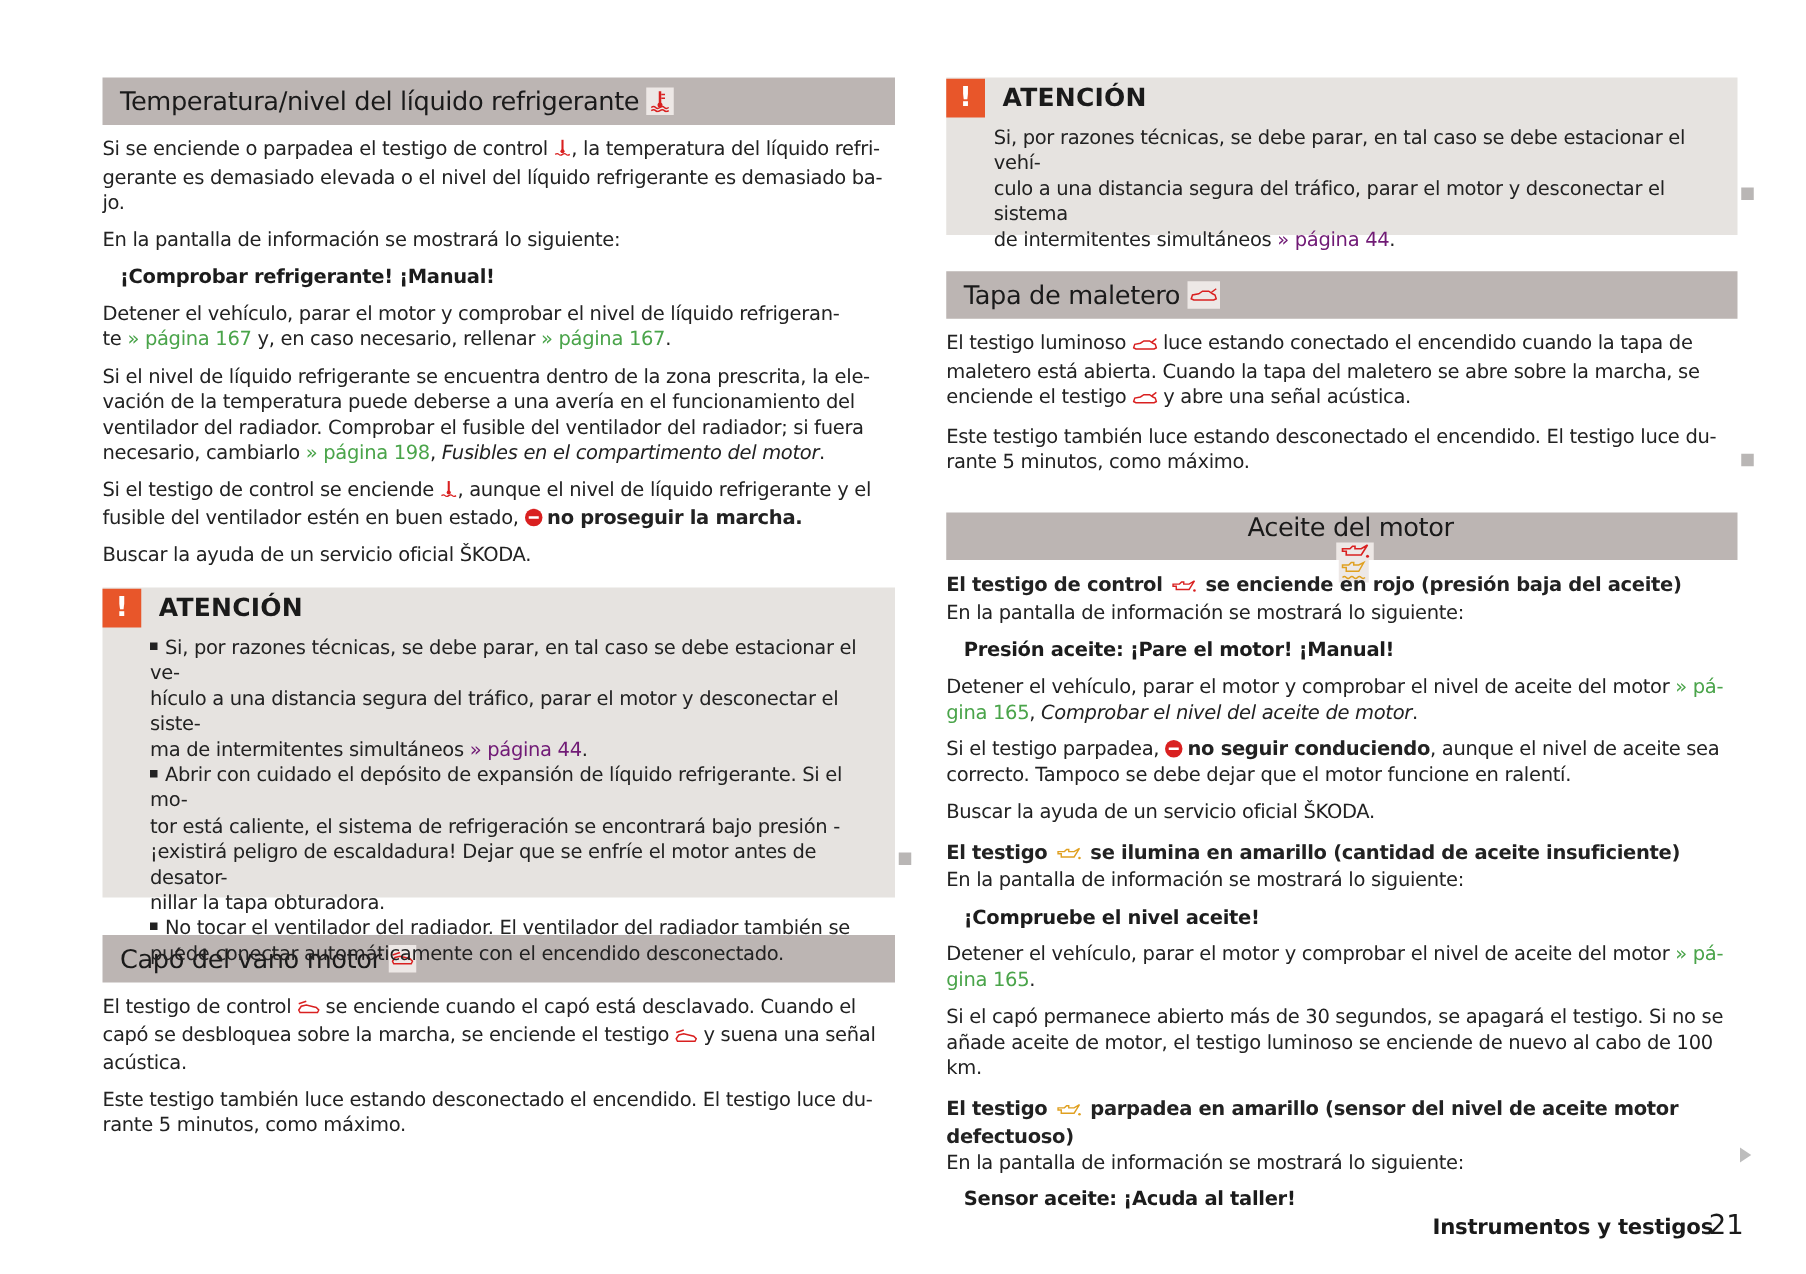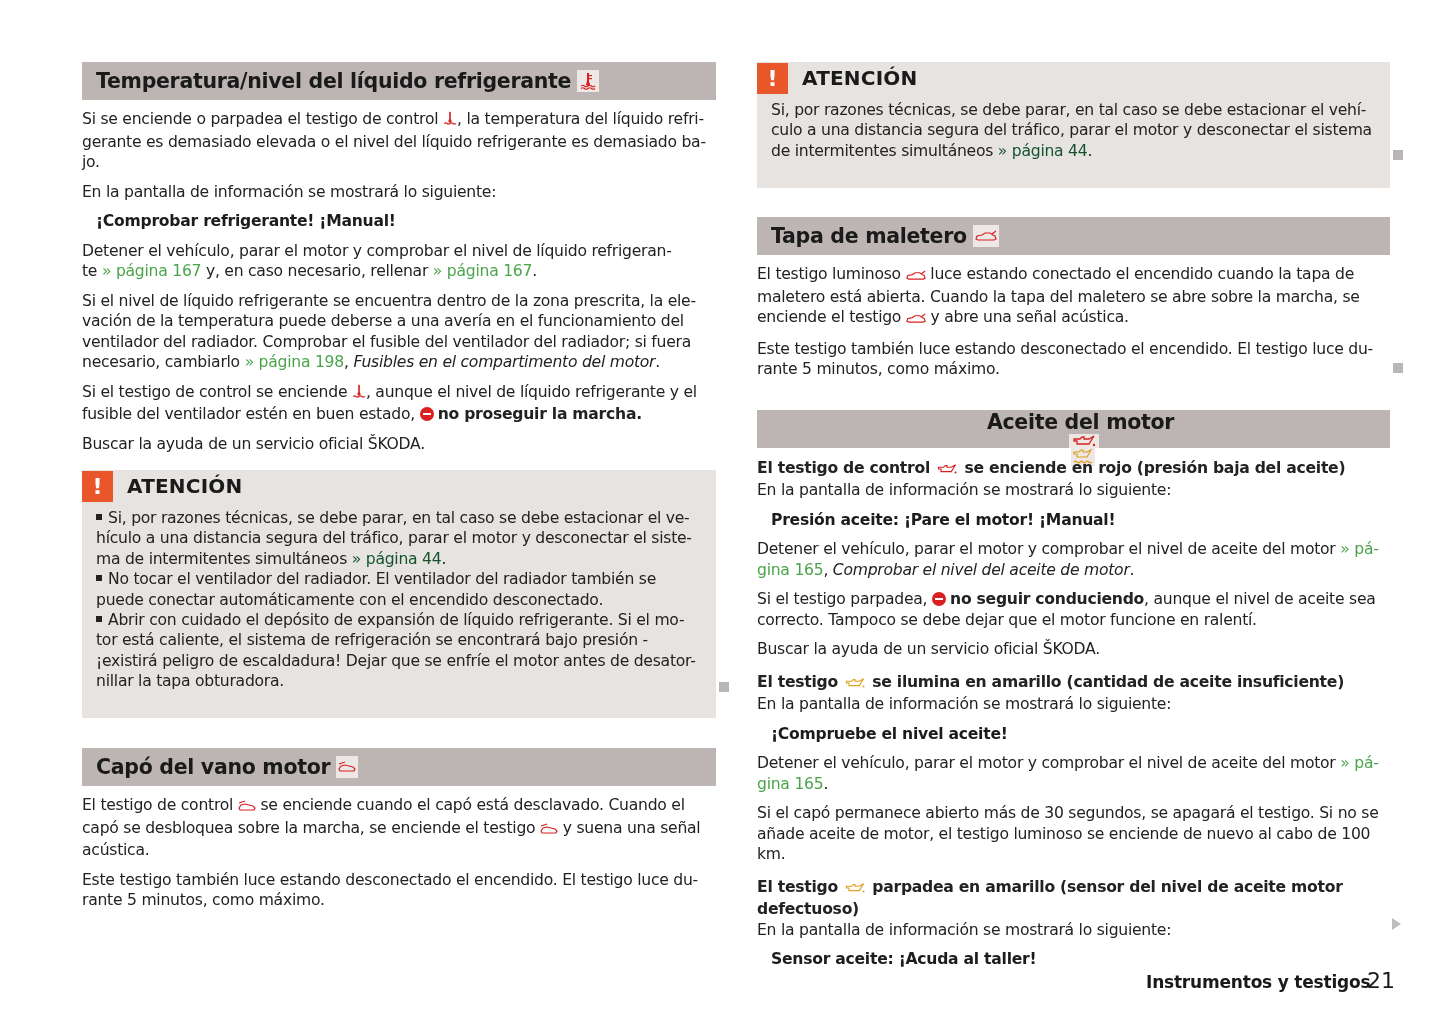--- a/index.html
+++ b/index.html
@@ -6,46 +6,46 @@
   body {
     width: 1445px; height: 1019px; position: relative; overflow: hidden;
     font-family: "DejaVu Sans", sans-serif; color: #1c1c1c;
   }
   .col { position: absolute; top: 62px; }
   .col-left { left: 82px; width: 634px; }
   .col-right { left: 757px; width: 633px; }
 
   .section-head {
     background: #bcb5b3; height: 38px; display: flex; align-items: center;
-    padding-left: 14px; font-size: 20.5px; font-weight: 700; color: #1a1a1a;
+    padding-left: 14px; font-size: 20.5px; font-weight: 400; color: #1a1a1a;
     letter-spacing: -0.3px; box-sizing: border-box;
   }
   .section-head .hicon {
     display: inline-flex; align-items: center; justify-content: center;
     width: 22px; height: 22px; background: #ede8e6; margin-left: 6px;
   }
   .hicon + .hicon { margin-left: 4px; }
 
   p { margin: 0; font-size: 15.6px; line-height: 20.5px; letter-spacing: -0.25px; color: #222; }
   .para { margin-top: 9px; }
   .display-msg { margin-top: 9px; padding-left: 14px; font-weight: 600; font-size: 15.6px; line-height: 20.5px; letter-spacing: -0.25px; }
   .bold { font-weight: 600; }
   .link-green { color: #4aa44a; }
-  .link-orange { color: #14532d; }
+  .link-orange { color: #701a75; }
   .ital { font-style: italic; }
   .inl { display: inline-block; vertical-align: -2px; }
 
   .warn-box { background: #e6e3e0; position: relative; padding-bottom: 12px; }
   .warn-head { display: flex; align-items: center; height: 32px; }
   .warn-mark {
     width: 31px; height: 31px; background: #e8562a; color: #fff; font-weight: 700;
     font-size: 22px; display: flex; align-items: center; justify-content: center;
   }
   .warn-title { margin-left: 14px; font-size: 20px; font-weight: 600; letter-spacing: 0.2px; color: #1a1a1a; }
-  .warn-body { padding: 6px 14px 0 14px; }
+  .warn-body { padding: 6px 14px 0 14px; margin-left: 24px; }
   .warn-body p { line-height: 20.4px; }
   .bullet { display: inline-block; width: 6px; height: 6px; background: #222; margin-right: 6px; vertical-align: 3px; }
 
   .end-mark { position: absolute; width: 10px; height: 10px; background: #b9b6b5; }
   .next-arrow { position: absolute; width: 0; height: 0; border-top: 6px solid transparent; border-bottom: 6px solid transparent; border-left: 9px solid #bdbdbd; }
 
   .footer-label { position: absolute; left: 1146px; top: 972px; font-size: 17px; font-weight: 600; color: #1a1a1a; letter-spacing: -0.2px; }
   .footer-page { position: absolute; left: 1367px; top: 968px; font-size: 22px; font-weight: 400; color: #1a1a1a; }
   .stop-icon { display: inline-block; width: 14px; height: 14px; border-radius: 50%; background: #d92020; vertical-align: -2px; margin-right: 4px; position: relative; }
   .stop-icon::after { content: ""; position: absolute; left: 3px; top: 6px; width: 8px; height: 2px; background: #fff; }
@@ -105,22 +105,22 @@
 
   <p class="para">Buscar la ayuda de un servicio oficial ŠKODA.</p>
 
   <div class="warn-box" style="margin-top:16px; height:236px;">
     <div class="warn-head">
       <div class="warn-mark">!</div>
       <div class="warn-title">ATENCIÓN</div>
     </div>
     <div class="warn-body">
       <p><span class="bullet"></span><span>Si, por razones técnicas, se debe parar, en tal caso se debe estacionar el ve-</span><br><span>hículo a una distancia segura del tráfico, parar el motor y desconectar el siste-</span><br><span>ma de intermitentes simultáneos </span><span class="link-orange">» página 44</span><span>.</span></p>
+      <p><span class="bullet"></span><span>Abrir con cuidado el depósito de expansión de líquido refrigerante. Si el mo-</span><br><span>tor está caliente, el sistema de refrigeración se encontrará bajo presión -</span><br><span>¡existirá peligro de escaldadura! Dejar que se enfríe el motor antes de desator-</span><br><span>nillar la tapa obturadora.</span></p>
       <p><span class="bullet"></span><span>No tocar el ventilador del radiador. El ventilador del radiador también se</span><br><span>puede conectar automáticamente con el encendido desconectado.</span></p>
-      <p><span class="bullet"></span><span>Abrir con cuidado el depósito de expansión de líquido refrigerante. Si el mo-</span><br><span>tor está caliente, el sistema de refrigeración se encontrará bajo presión -</span><br><span>¡existirá peligro de escaldadura! Dejar que se enfríe el motor antes de desator-</span><br><span>nillar la tapa obturadora.</span></p>
     </div>
     <div class="end-mark" style="left:637px; top:212px;"></div>
   </div>
 
   <div class="section-head" style="margin-top:30px;">
     <span>Capó del vano motor</span>
     <span class="hicon">
       <svg width="18" height="12" viewBox="0 0 18 12">
           <path d="M1 8 L3 5 L7 4 L11 5 L15 6 L17 8 L16 10 L2 10 Z" stroke="#d92020" fill="none" stroke-width="1.2"></path>
           <path d="M1 3 L7 1" stroke="#d92020" stroke-width="1.2"></path>

